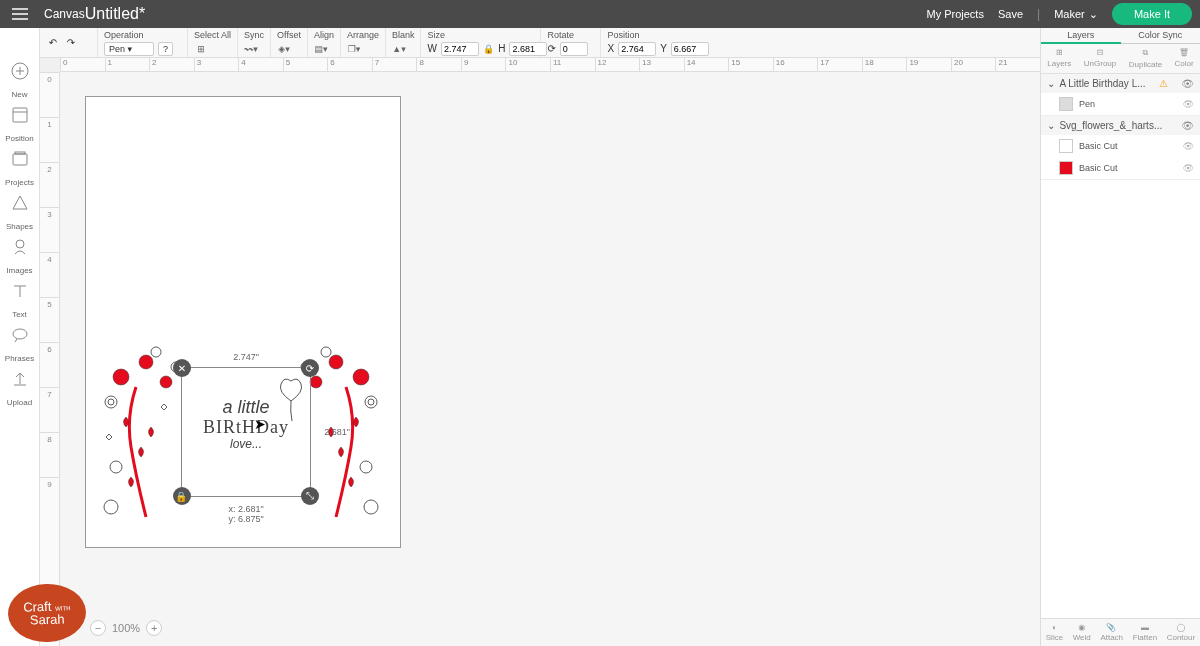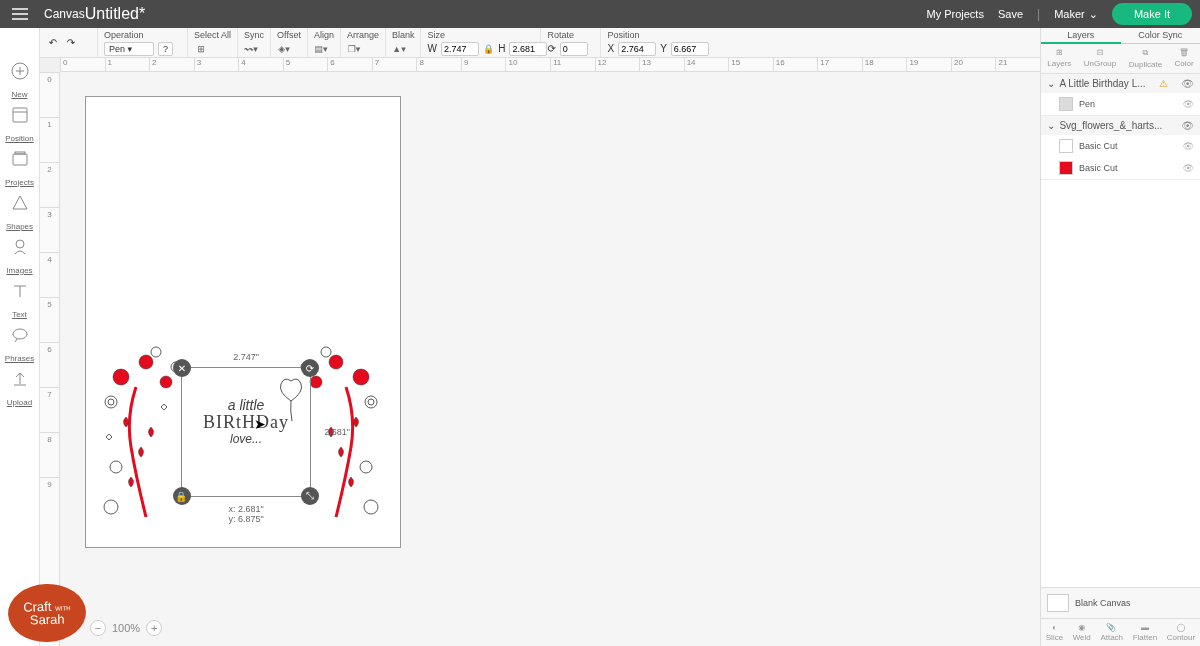--- a/index.html
+++ b/index.html
@@ -22,42 +22,42 @@
 .tb-spacer { width: 40px; }
 .tb-group { display: flex; flex-direction: column; padding: 2px 6px; border-right: 1px solid #e5e5e5; justify-content: center; }
 .tb-label { font-size: 9px; color: #555; margin-bottom: 2px; }
 .tb-row { display: flex; align-items: center; gap: 4px; font-size: 10px; color: #333; }
 .tb-icon { width: 14px; height: 14px; display: inline-flex; align-items: center; justify-content: center; }
 .tb-sel { border: 1px solid #ccc; padding: 1px 4px; font-size: 9px; background: #fff; border-radius: 2px; }
 .tb-input { width: 38px; border: 1px solid #ccc; font-size: 9px; padding: 1px 2px; border-radius: 2px; }
 
 
 .left-sidebar { position: absolute; left: 0; top: 28px; width: 40px; bottom: 0; background: #fff; border-right: 1px solid #e0e0e0; }
-.ls-item { height: 44px; display: flex; flex-direction: column; align-items: center; justify-content: center; gap: 10px; cursor: pointer; font-size: 8px; color: #666; text-decoration: underline; }
+.ls-item { height: 44px; display: flex; flex-direction: column; align-items: center; justify-content: center; gap: 10px; cursor: pointer; font-size: 8px; color: #666; }
 .ls-item svg { stroke: #888; }
 
 
 .canvas-area { position: absolute; left: 40px; top: 58px; right: 160px; bottom: 0; background: #f0f0f0; }
 .ruler-h { position: absolute; top: 0; left: 20px; right: 0; height: 14px; background: #fafafa; border-bottom: 1px solid #ddd; display: flex; font-size: 8px; color: #888; }
 .ruler-h span { width: 45px; text-align: left; padding-left: 2px; border-left: 1px solid #ddd; }
 .ruler-v { position: absolute; top: 14px; left: 0; width: 20px; bottom: 0; background: #fafafa; border-right: 1px solid #ddd; display: flex; flex-direction: column; font-size: 8px; color: #888; }
 .ruler-v span { height: 45px; text-align: center; border-top: 1px solid #ddd; padding-top: 2px; }
 .canvas-bg { position: absolute; top: 14px; left: 20px; right: 0; bottom: 0; background: #f5f5f5; overflow: hidden; }
 .mat { position: absolute; left: 25px; top: 24px; width: 316px; height: 452px; background: #fff; border: 1px solid #999; }
 
 
 .design-group { position: absolute; left: 10px; top: 240px; width: 290px; height: 200px; }
 .selection-box { position: absolute; left: 85px; top: 30px; width: 130px; height: 130px; border: 1px solid #888; background: rgba(255,255,255,0.0); }
 .sel-handle { position: absolute; width: 18px; height: 18px; border-radius: 50%; background: #555; color: #fff; display: flex; align-items: center; justify-content: center; font-size: 10px; }
 .sh-tl { top: -9px; left: -9px; } .sh-tr { top: -9px; right: -9px; }
 .sh-bl { bottom: -9px; left: -9px; } .sh-br { bottom: -9px; right: -9px; }
 .dim-label { position: absolute; font-size: 9px; color: #666; }
 .cursor-arrow { position: absolute; font-size: 14px; color: #000; }
 .text-center { position: absolute; left: 0; right: 0; top: 30px; text-align: center; font-family: cursive; color: #444; line-height: 1.1; }
-.text-center .l1 { font-size: 14px; font-style: italic; }
+.text-center .l1 { font-size: 18px; font-style: italic; }
 .text-center .l2 { font-size: 18px; font-family: Liberation Serif, serif; letter-spacing: 1px; }
 .text-center .l3 { font-size: 12px; font-style: italic; }
 
 
 .right-panel { position: absolute; right: 0; top: 28px; width: 160px; bottom: 0; background: #f7f7f7; border-left: 1px solid #ddd; display: flex; flex-direction: column; font-size: 9px; color: #555; }
 .rp-tabs { display: flex; height: 16px; }
 .rp-tab { flex: 1; text-align: center; font-size: 9px; padding: 2px; border-bottom: 1px solid #ccc; cursor: pointer; }
 .rp-tab.active { border-bottom: 2px solid #17b97e; }
 .rp-actions { display: flex; justify-content: space-around; padding: 4px 0; border-bottom: 1px solid #e0e0e0; }
 .rp-action { display: flex; flex-direction: column; align-items: center; font-size: 8px; color: #999; gap: 2px; }
@@ -399,24 +399,20 @@
           <span>Basic Cut</span>
           <span class="eye" style="margin-left:auto;color:#aaa">👁</span>
         </div>
         <div class="layer-item">
           <div class="layer-swatch" style="background:#e30b1d"></div>
           <span>Basic Cut</span>
           <span class="eye" style="margin-left:auto;color:#aaa">👁</span>
         </div>
       </div>
     </div>
-  <div class="rp-bottom">
-    <div class="blank-swatch"></div>
-    <span>Blank Canvas</span>
-  </div>
   <div class="rp-ops">
     <div class="rp-op">
         <span>◐</span>
         <span>Slice</span>
       </div>
     <div class="rp-op">
         <span>◉</span>
         <span>Weld</span>
       </div>
     <div class="rp-op">

